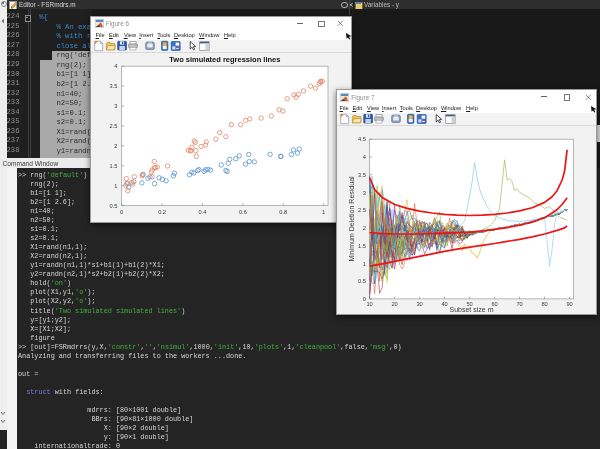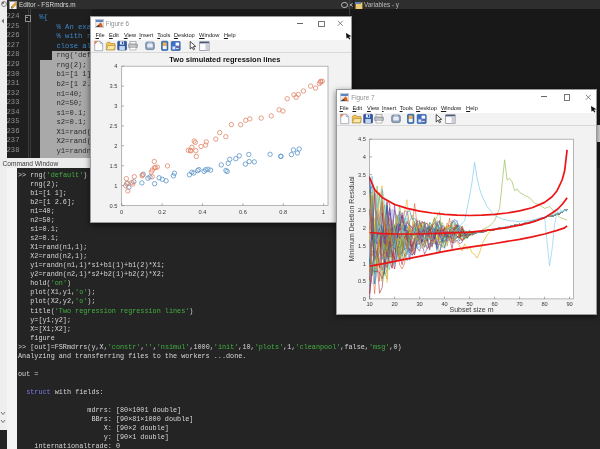--- a/index.html
+++ b/index.html
@@ -104,21 +104,21 @@
    n2=50;
    s1=0.1;
    s2=0.1;
    X1=rand(n1,1);
    X2=rand(n2,1);
    y1=randn(n1,1)*s1+b1(1)+b1(2)*X1;
    y2=randn(n2,1)*s2+b2(1)+b2(2)*X2;
    hold(<span style="color:#43b043">'on'</span>)
    plot(X1,y1,<span style="color:#43b043">'o'</span>);
    plot(X2,y2,<span style="color:#43b043">'o'</span>);
-   title(<span style="color:#43b043">'Two regression regression lines'</span>)
+   title(<span style="color:#43b043">'Two simulated simulated lines'</span>)
    y=[y1;y2];
    X=[X1;X2];
    figure
 &gt;&gt; [out]=FSRmdrrs(y,X,<span style="color:#43b043">'constr'</span>,<span style="color:#43b043">''</span>,<span style="color:#43b043">'nsimul'</span>,1000,<span style="color:#43b043">'init'</span>,10,<span style="color:#43b043">'plots'</span>,1,<span style="color:#43b043">'cleanpool'</span>,false,<span style="color:#43b043">'msg'</span>,0)
 Analyzing and transferring files to the workers ...done.
 
 out = 
 
   <span style="color:#7a77e8;">struct</span> with fields:
 

